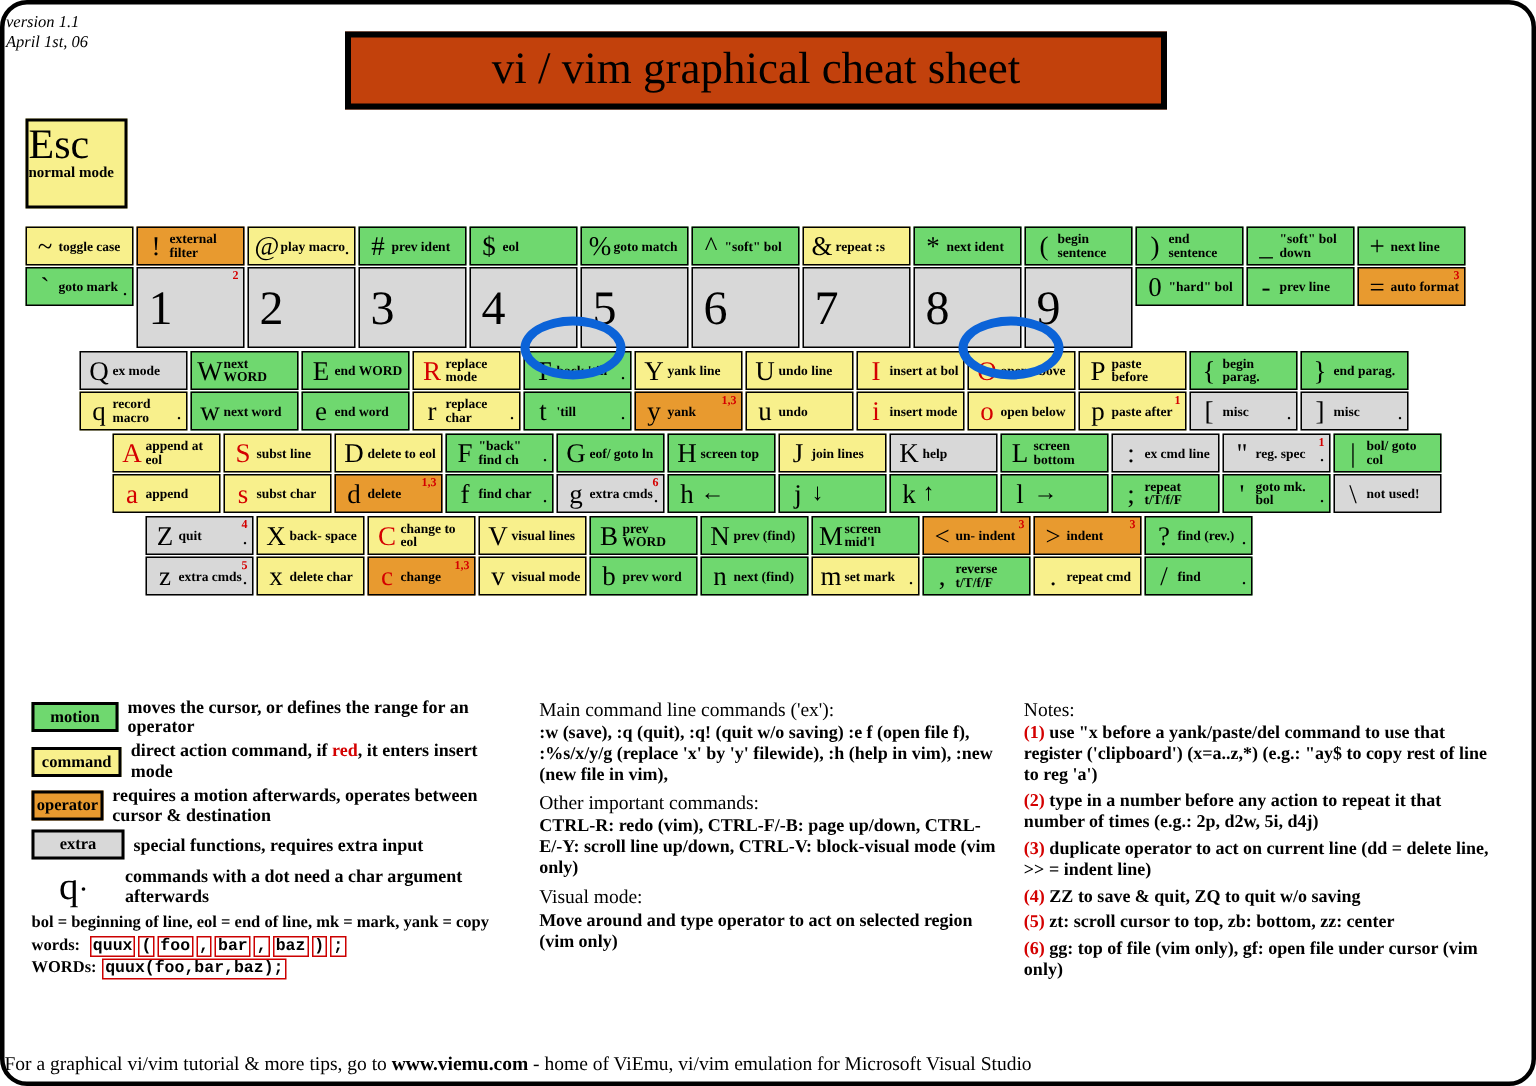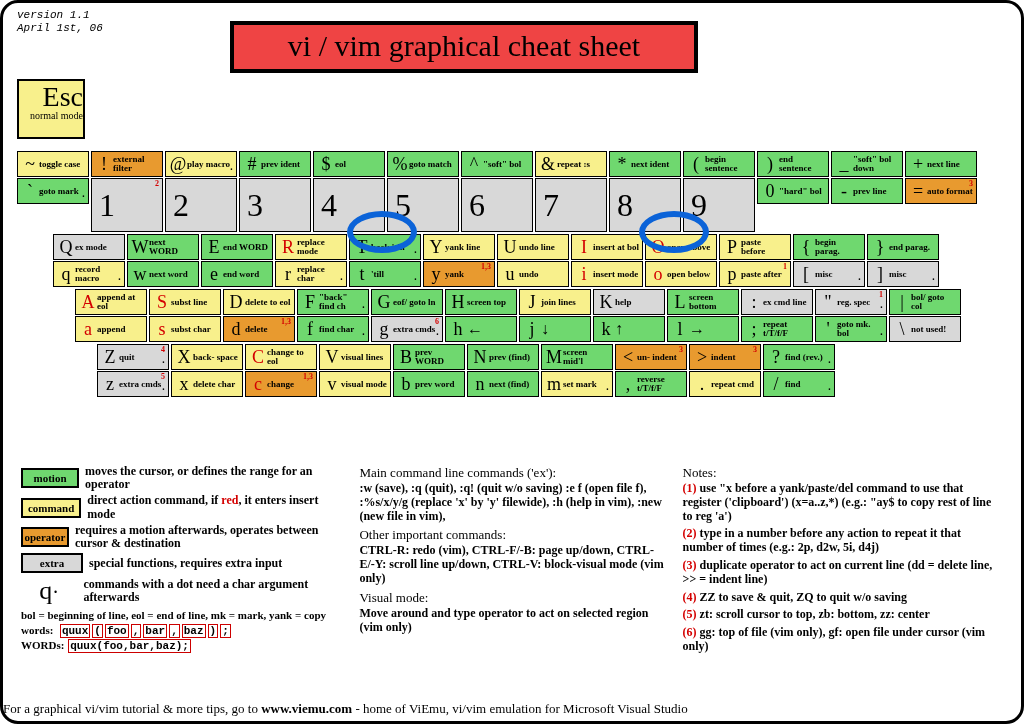--- a/index.html
+++ b/index.html
@@ -9,42 +9,42 @@
     background: #fff;
   }
   .sheet {
     width: 1024px; height: 724px;
     border: 3px solid #000;
     border-radius: 18px;
     position: relative;
     padding: 8px 14px 4px 14px;
   }
   .version {
-    position: absolute; top: 6px; left: 14px;
-    font-style: italic; font-size: 11px; line-height: 1.15; font-family: Liberation Mono, monospace;
+    position: absolute; top: 6px; left: 1px;
+    font-style: italic; font-size: 11px; line-height: 1.15;
   }
   .title-box {
     position: absolute; top: 18px; left: 227px;
-    width: 468px;
+    width: 548px;
     border: 4px solid #000;
-    background: #ef4444;
+    background: #c2410c;
     text-align: center;
     font-size: 30px;
     padding: 4px 0 6px 0;
   }
   .esc-box {
     position: absolute; top: 76px; left: 14px;
     width: 68px; height: 60px;
     border: 2.5px solid #000;
     background: #f8f08c;
-    text-align: right;
+    text-align: left;
     padding-top: 2px;
   }
   .esc-box .big { font-size: 28px; line-height: 1; }
-  .esc-box .small { font-size: 10px; font-weight: normal; line-height: 1.05; }
+  .esc-box .small { font-size: 10px; font-weight: bold; line-height: 1.05; }
   .kb {
     position: absolute; top: 148px; left: 14px; right: 14px;
   }
   .row { display: flex; gap: 2px; margin-bottom: 2px; }
   .row.r2 { padding-left: 36px; }
   .row.r3 { padding-left: 58px; }
   .row.r4 { padding-left: 80px; }
 
   
   .key {

